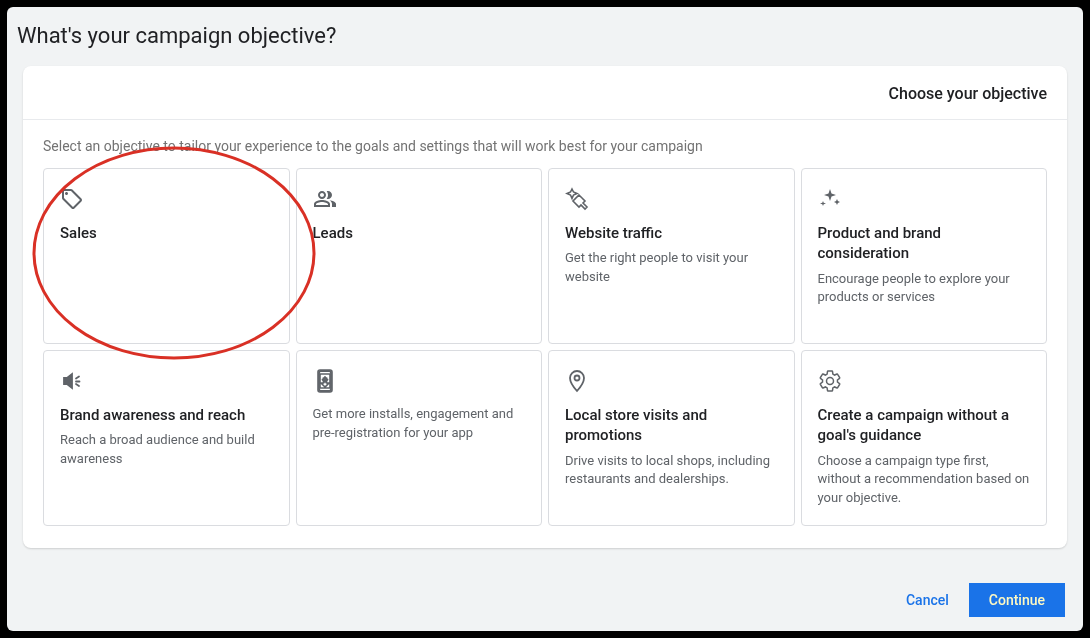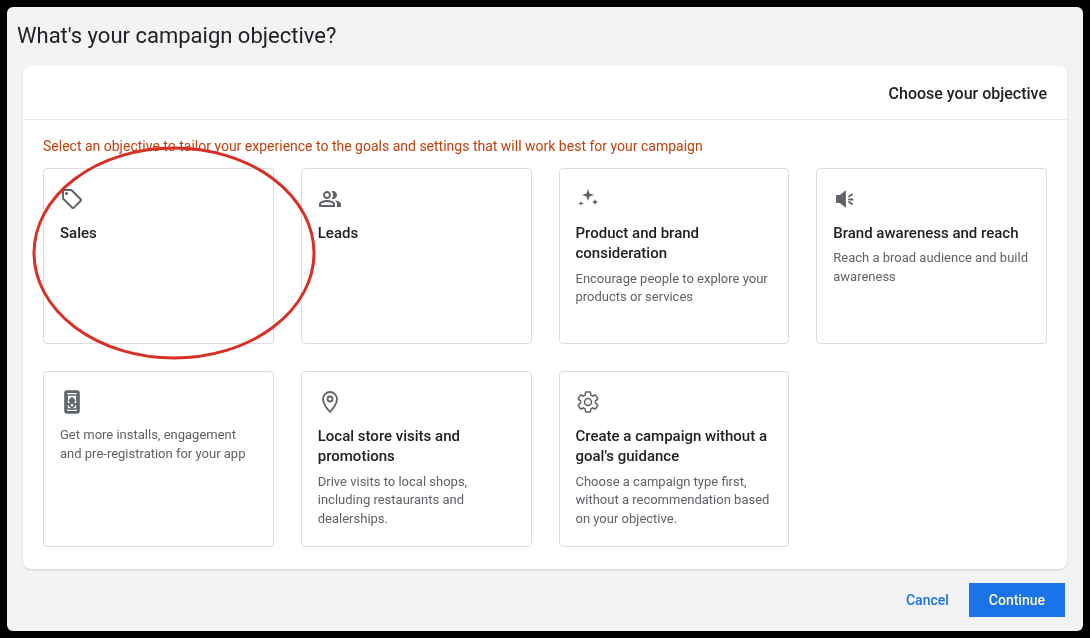--- a/index.html
+++ b/index.html
@@ -39,28 +39,28 @@
     .card-header {
       font-size: 16px;
       font-weight: 500;
       color: #202124;
       padding: 18px 20px 16px 20px;
       border-bottom: 1px solid #e8eaed;
       text-align: right;
     }
     .card-description {
       font-size: 14px;
-      color: #c2410c;
+      color: #737373;
       padding: 18px 8px 14px 20px;
     }
     .objective-grid {
       display: grid;
       grid-template-columns: repeat(4, 1fr);
       grid-template-rows: repeat(2, 176px);
-      gap: 27px;
+      gap: 6px;
       padding: 0 20px;
     }
     .objective-card {
       border: 1px solid #dadce0;
       border-radius: 4px;
       padding: 18px 16px;
       cursor: pointer;
       background: #fff;
     }
     .objective-icon {
@@ -148,20 +148,29 @@
 
       <div class="objective-card">
         <div class="objective-icon">
           <svg viewBox="0 0 24 24">
               <path d="M16.67 13.13C18.04 14.06 19 15.32 19 17v3h4v-3c0-2.18-3.57-3.47-6.33-3.87zM15 12c2.21 0 4-1.79 4-4s-1.79-4-4-4c-.47 0-.91.1-1.33.24C14.5 5.27 15 6.58 15 8s-.5 2.73-1.33 3.76c.42.14.86.24 1.33.24zM9 12c2.21 0 4-1.79 4-4s-1.79-4-4-4-4 1.79-4 4 1.79 4 4 4zm0-6c1.1 0 2 .9 2 2s-.9 2-2 2-2-.9-2-2 .9-2 2-2zM9 13c-2.67 0-8 1.34-8 4v3h16v-3c0-2.66-5.33-4-8-4zm6 5H3v-.99C3.2 16.29 6.3 15 9 15s5.8 1.29 6 2v1z"></path>
             </svg>
         </div>
         <div class="objective-title">Leads</div>
       </div>
 
+      <div class="objective-card">
+        <div class="objective-icon">
+          <svg viewBox="0 0 24 24">
+              <path d="M7 2l1.5 3L12 6.5 8.5 8 7 11.5 5.5 8 2 6.5 5.5 5zM14 8l6 6-2 2 4 4-2 2-4-4-2 2-6-6z" fill="none" stroke="#5f6368" stroke-width="1.6"></path>
+            </svg>
+        </div>
+        <div class="objective-title">Website traffic</div>
+        <div class="objective-desc">Get the right people to visit your website</div>
+      </div>
 
       <div class="objective-card">
         <div class="objective-icon">
           <svg viewBox="0 0 24 24">
               <path d="M12 2l1.5 4.5L18 8l-4.5 1.5L12 14l-1.5-4.5L6 8l4.5-1.5zM19 12l.9 2.1L22 15l-2.1.9L19 18l-.9-2.1L16 15l2.1-.9zM5 14l.7 1.8L8 16.5l-2.3.7L5 19l-.7-1.8L2 16.5l2.3-.7z"></path>
             </svg>
         </div>
         <div class="objective-title">Product and brand consideration</div>
         <div class="objective-desc">Encourage people to explore your products or services</div>
       </div>

